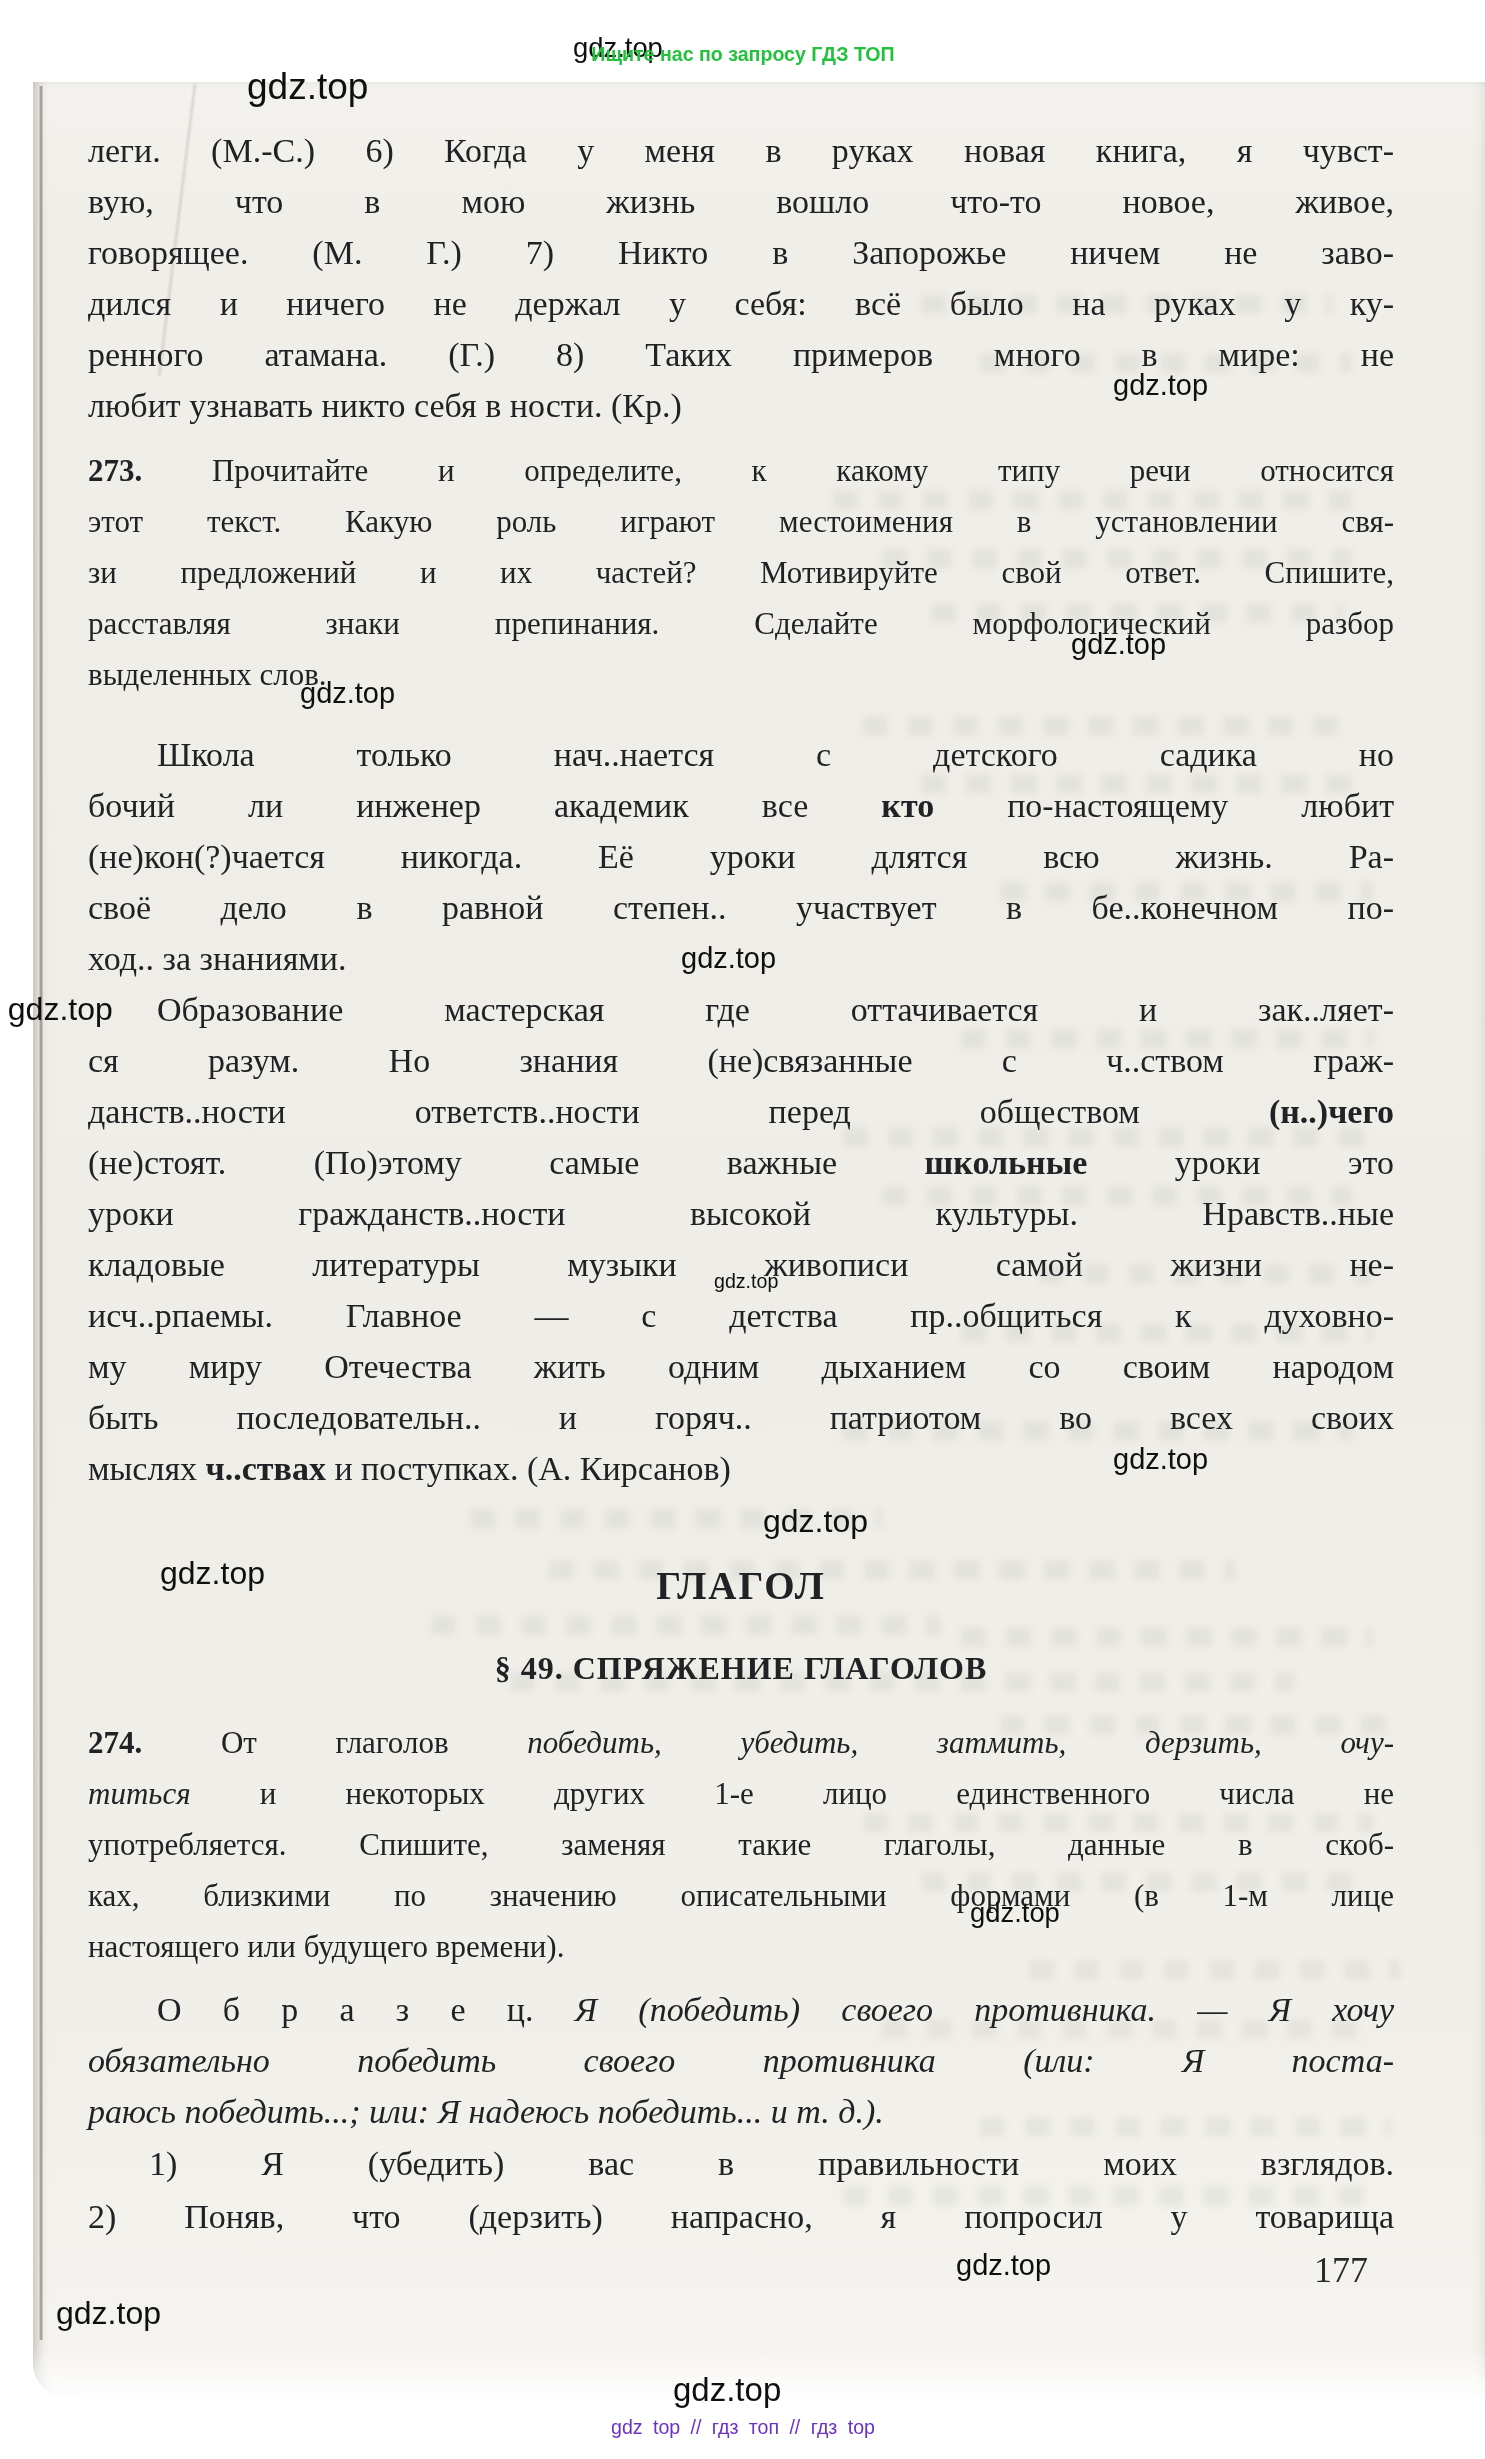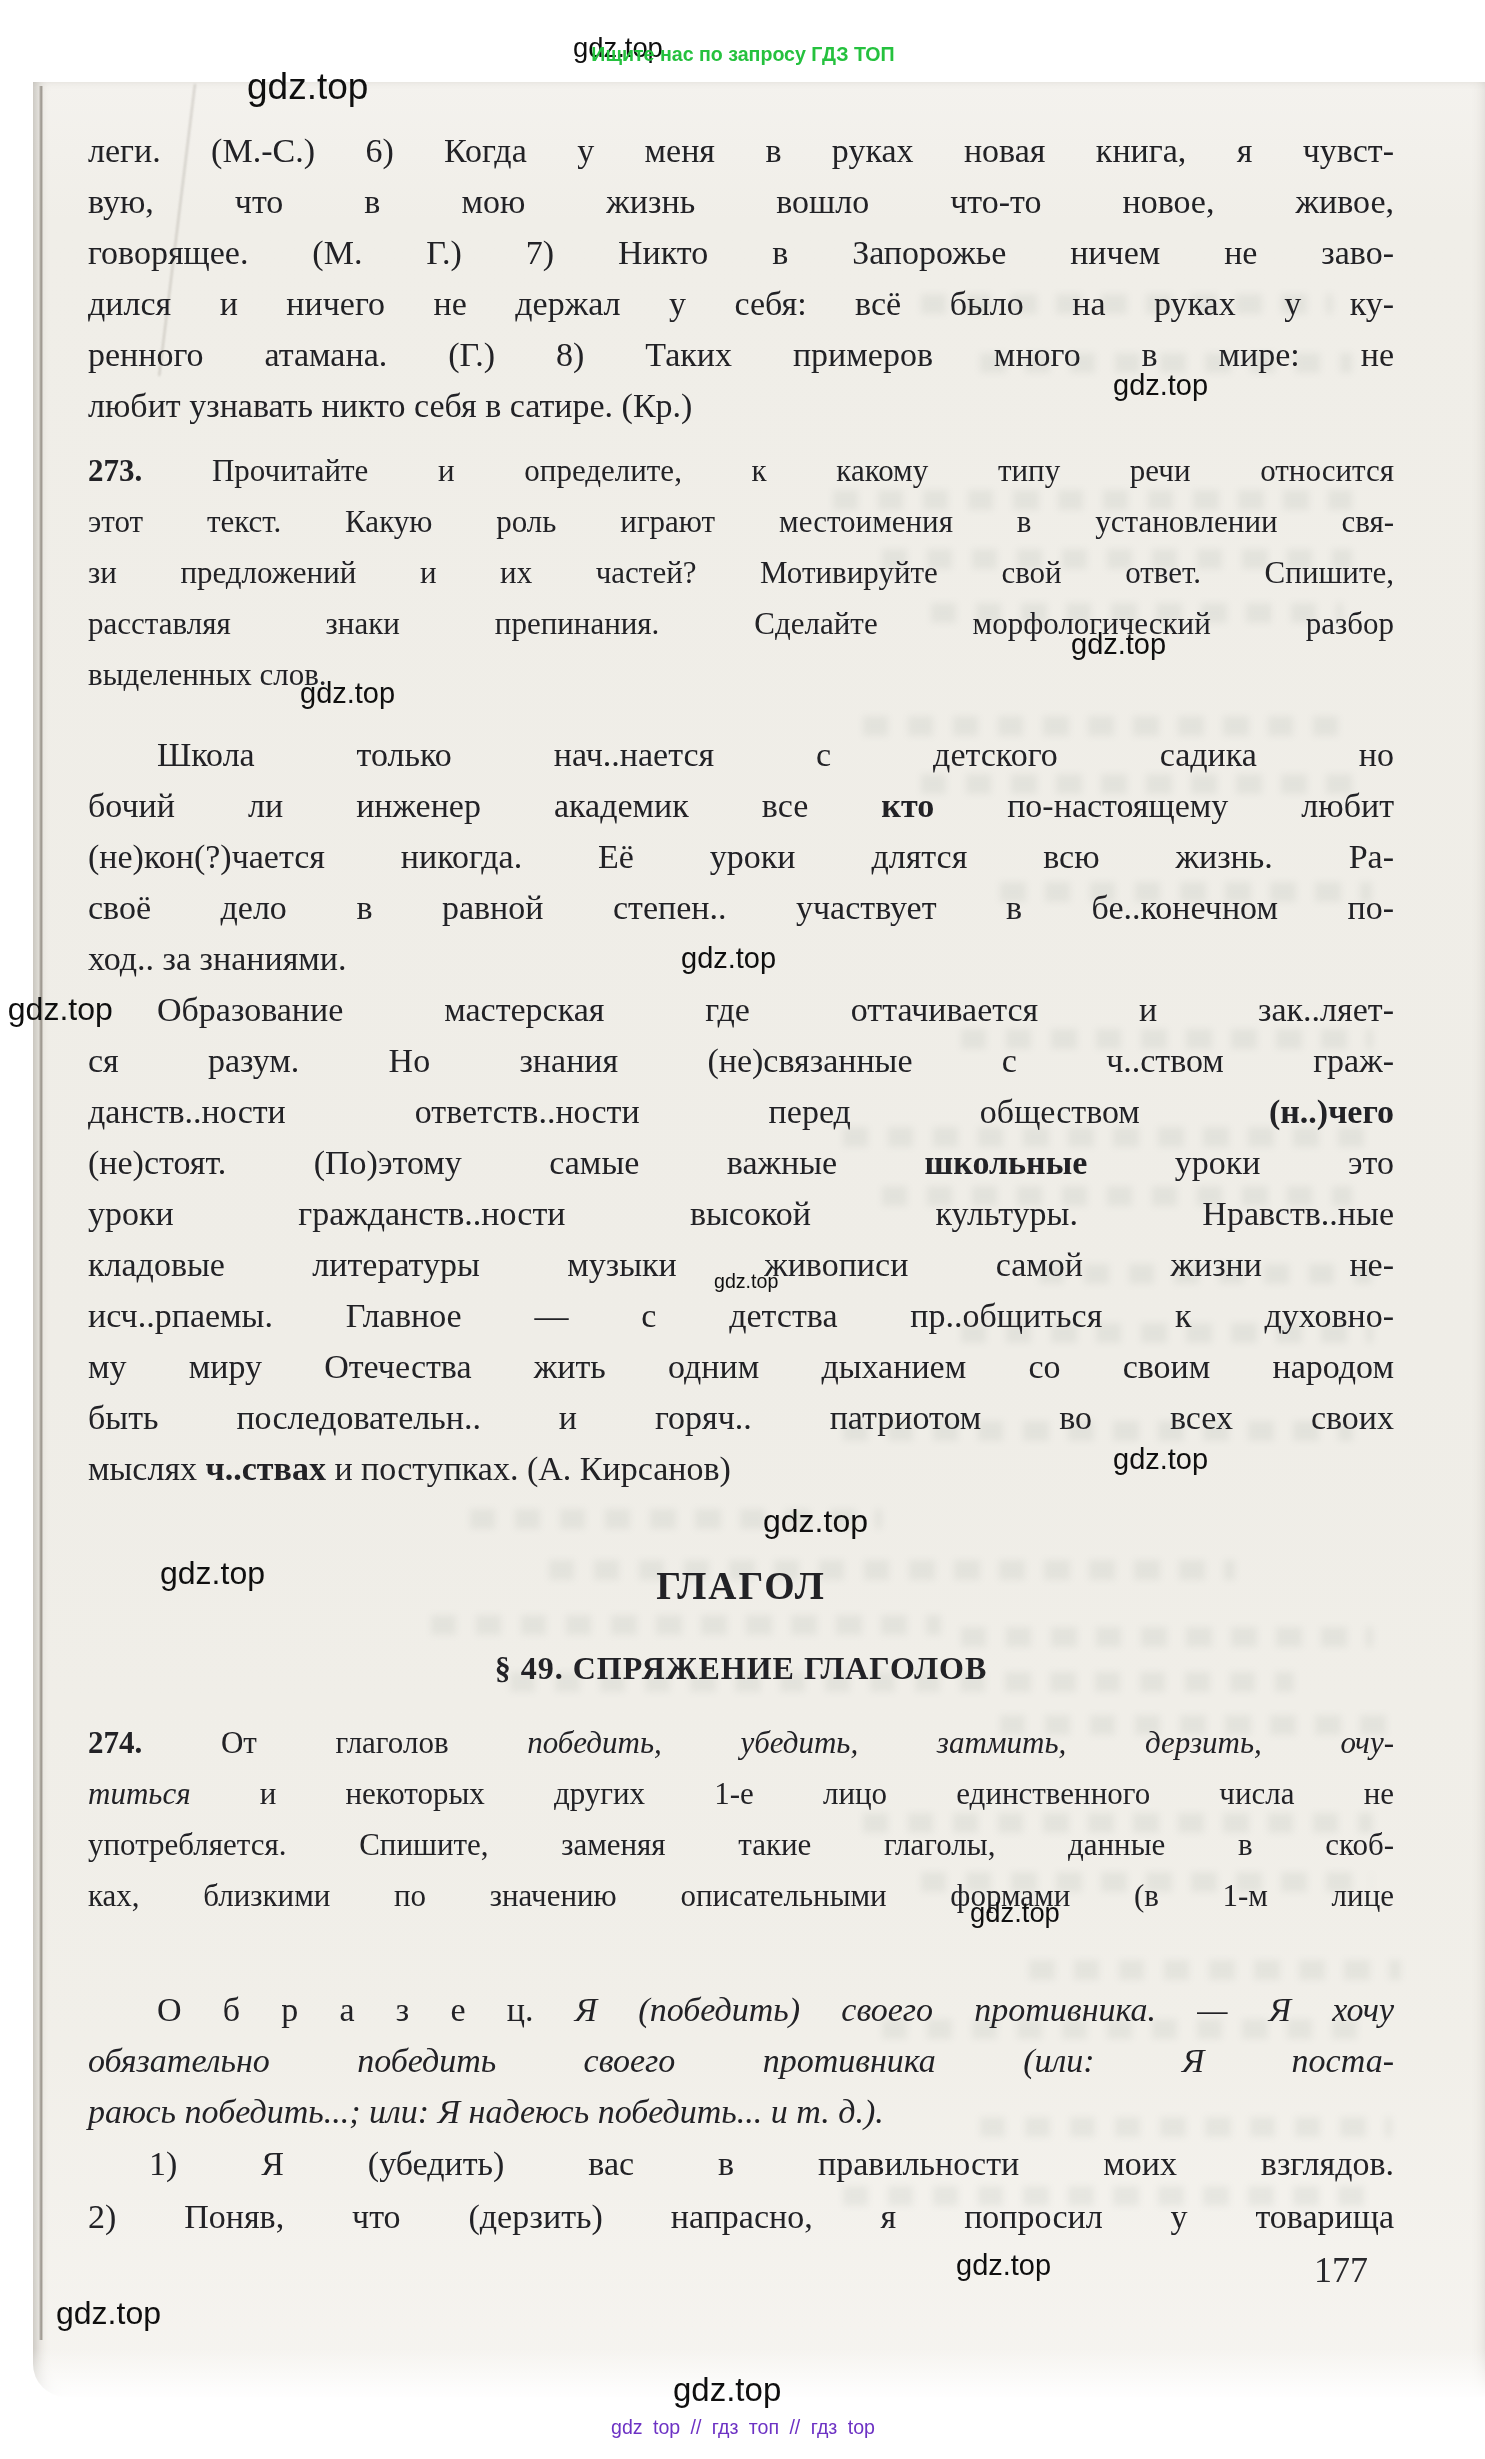--- a/index.html
+++ b/index.html
@@ -108,21 +108,21 @@
   <div class="page-fade"></div>
 
   <div class="promo" style="color: rgb(37, 193, 62); margin-top: 36px;">Ищите нас по запросу ГДЗ ТОП</div>
 
   <div class="tb b35" style="top:125px;">
       <div class="line j">леги. (М.-С.) 6) Когда у меня в руках новая книга, я чувст-</div>
       <div class="line j">вую, что в мою жизнь вошло что-то новое, живое,</div>
       <div class="line j">говорящее. (М. Г.) 7) Никто в Запорожье ничем не заво-</div>
       <div class="line j">дился и ничего не держал у себя: всё было на руках у ку-</div>
       <div class="line j">ренного атамана. (Г.) 8) Таких примеров много в мире: не</div>
-      <div class="line">любит узнавать никто себя в сатире. (Кр.)</div>
+      <div class="line">любит узнавать никто себя в ности. (Кр.)</div>
     </div>
 
   <div class="tb b32" style="top:445px;">
       <div class="line j"><b>273.</b> Прочитайте и определите, к какому типу речи относится</div>
       <div class="line j">этот текст. Какую роль играют местоимения в установлении свя-</div>
       <div class="line j">зи предложений и их частей? Мотивируйте свой ответ. Спишите,</div>
       <div class="line j">расставляя знаки препинания. Сделайте морфологический разбор</div>
       <div class="line">выделенных слов.</div>
     </div>
 
@@ -149,20 +149,21 @@
 
   <div class="hd h1" style="top:1560px;">ГЛАГОЛ</div>
 
   <div class="hd h2" style="top:1643px;">§ 49. СПРЯЖЕНИЕ ГЛАГОЛОВ</div>
 
   <div class="tb b32" style="top:1717px;">
       <div class="line j"><b>274.</b> От глаголов <i>победить, убедить, затмить, дерзить, очу-</i></div>
       <div class="line j"><i>титься</i> и некоторых других 1-е лицо единственного числа не</div>
       <div class="line j">употребляется. Спишите, заменяя такие глаголы, данные в скоб-</div>
       <div class="line j">ках, близкими по значению описательными формами (в 1-м лице</div>
+      <div class="line">настоящего или будущего времени).</div>
     </div>
 
   <div class="tb b35" style="top:1984px;--ind:69px;">
       <div class="line j">О б р а з е ц. <i>Я (победить) своего противника. — Я хочу</i></div>
       <div class="line j"><i>обязательно победить своего противника (или: Я поста-</i></div>
       <div class="line"><i>раюсь победить...; или: Я надеюсь победить... и т. д.).</i></div>
     </div>
 
   <div class="tb b35i" style="top:2137px;--ind:61px;">
       <div class="line j">1) Я (убедить) вас в правильности моих взглядов.</div>

